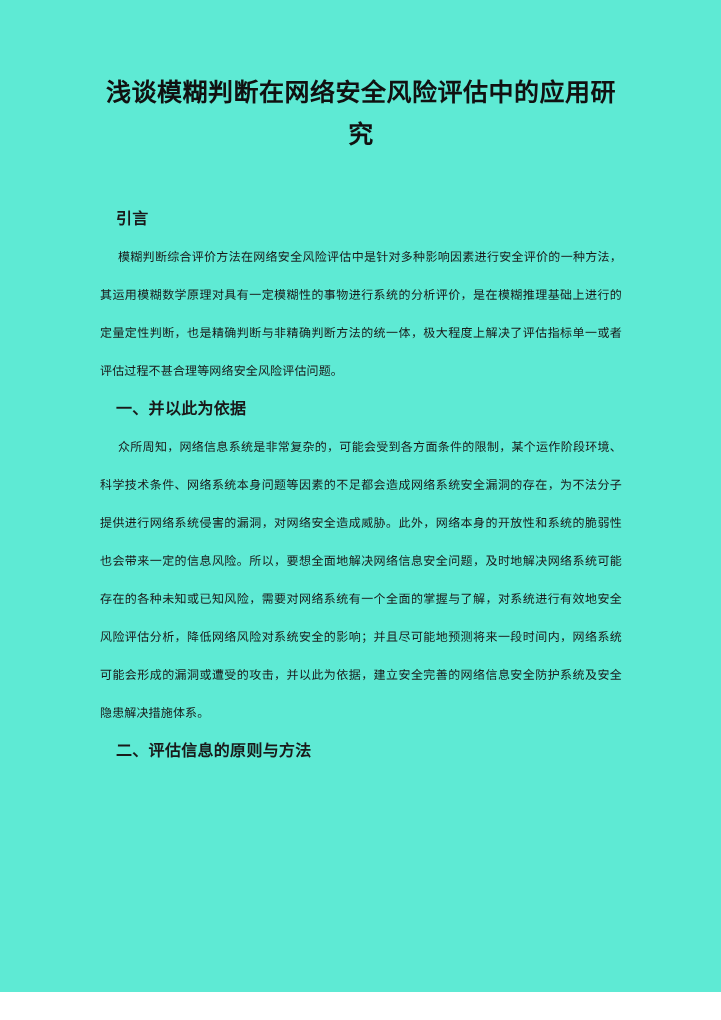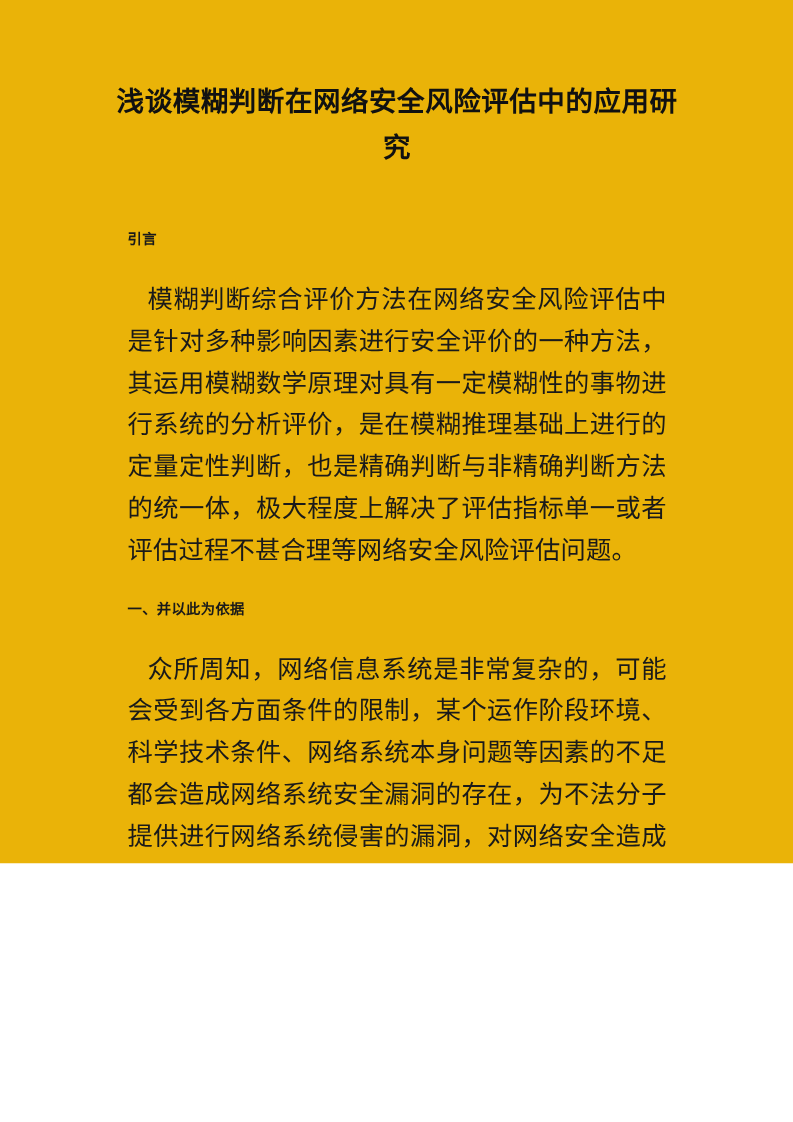--- a/index.html
+++ b/index.html
@@ -5,22 +5,22 @@
 <style>
   html, body {
     margin: 0;
     padding: 0;
     background: #ffffff;
   }
 
   .page {
     position: relative;
     width: 721px;
-    height: 785px;
-    background: #eab308;
+    height: 992px;
+    background: #5eead4;
     margin: 0 auto;
     overflow: hidden;
     box-sizing: border-box;
     font-family: "DejaVu Serif", "Liberation Serif", serif;
     color: #1a1a1a;
   }
 
   .content {
     position: absolute;
     left: 100px;
@@ -41,34 +41,34 @@
     color: #111111;
   }
 
   
   .body-block {
     margin-top: 44px;
   }
 
   .section-heading {
     font-family: "DejaVu Serif", "Liberation Serif", serif;
-    font-size: 13px;
+    font-size: 16px;
     line-height: 38px;
     margin: 0;
     padding-left: 16px;
     letter-spacing: 0.3px;
     color: #1a1a1a;
     white-space: nowrap;
   }
 
   .para {
     font-family: "DejaVu Serif", "Liberation Serif", serif;
-    font-size: 23px;
+    font-size: 12px;
     line-height: 38px;
-    margin: 16px;
+    margin: 0;
     text-align: justify;
     text-justify: inter-ideograph;
     text-indent: 18px;
     letter-spacing: 0.15px;
     color: #1a1a1a;
     word-break: break-all;
   }
 
   .para:last-child {
     text-align: justify;
@@ -84,18 +84,19 @@
     <h1 class="doc-title">浅谈模糊判断在网络安全风险评估中的应用研究</h1>
 
     <div class="body-block">
 
       <h2 class="section-heading">引言</h2>
       <p class="para">模糊判断综合评价方法在网络安全风险评估中是针对多种影响因素进行安全评价的一种方法，其运用模糊数学原理对具有一定模糊性的事物进行系统的分析评价，是在模糊推理基础上进行的定量定性判断，也是精确判断与非精确判断方法的统一体，极大程度上解决了评估指标单一或者评估过程不甚合理等网络安全风险评估问题。</p>
 
       <h2 class="section-heading">一、并以此为依据</h2>
       <p class="para">众所周知，网络信息系统是非常复杂的，可能会受到各方面条件的限制，某个运作阶段环境、科学技术条件、网络系统本身问题等因素的不足都会造成网络系统安全漏洞的存在，为不法分子提供进行网络系统侵害的漏洞，对网络安全造成威胁。此外，网络本身的开放性和系统的脆弱性也会带来一定的信息风险。所以，要想全面地解决网络信息安全问题，及时地解决网络系统可能存在的各种未知或已知风险，需要对网络系统有一个全面的掌握与了解，对系统进行有效地安全风险评估分析，降低网络风险对系统安全的影响；并且尽可能地预测将来一段时间内，网络系统可能会形成的漏洞或遭受的攻击，并以此为依据，建立安全完善的网络信息安全防护系统及安全隐患解决措施体系。</p>
 
+      <h2 class="section-heading">二、评估信息的原则与方法</h2>
 
     </div>
 
   </div>
 
 </div>
 
 </body></html>

